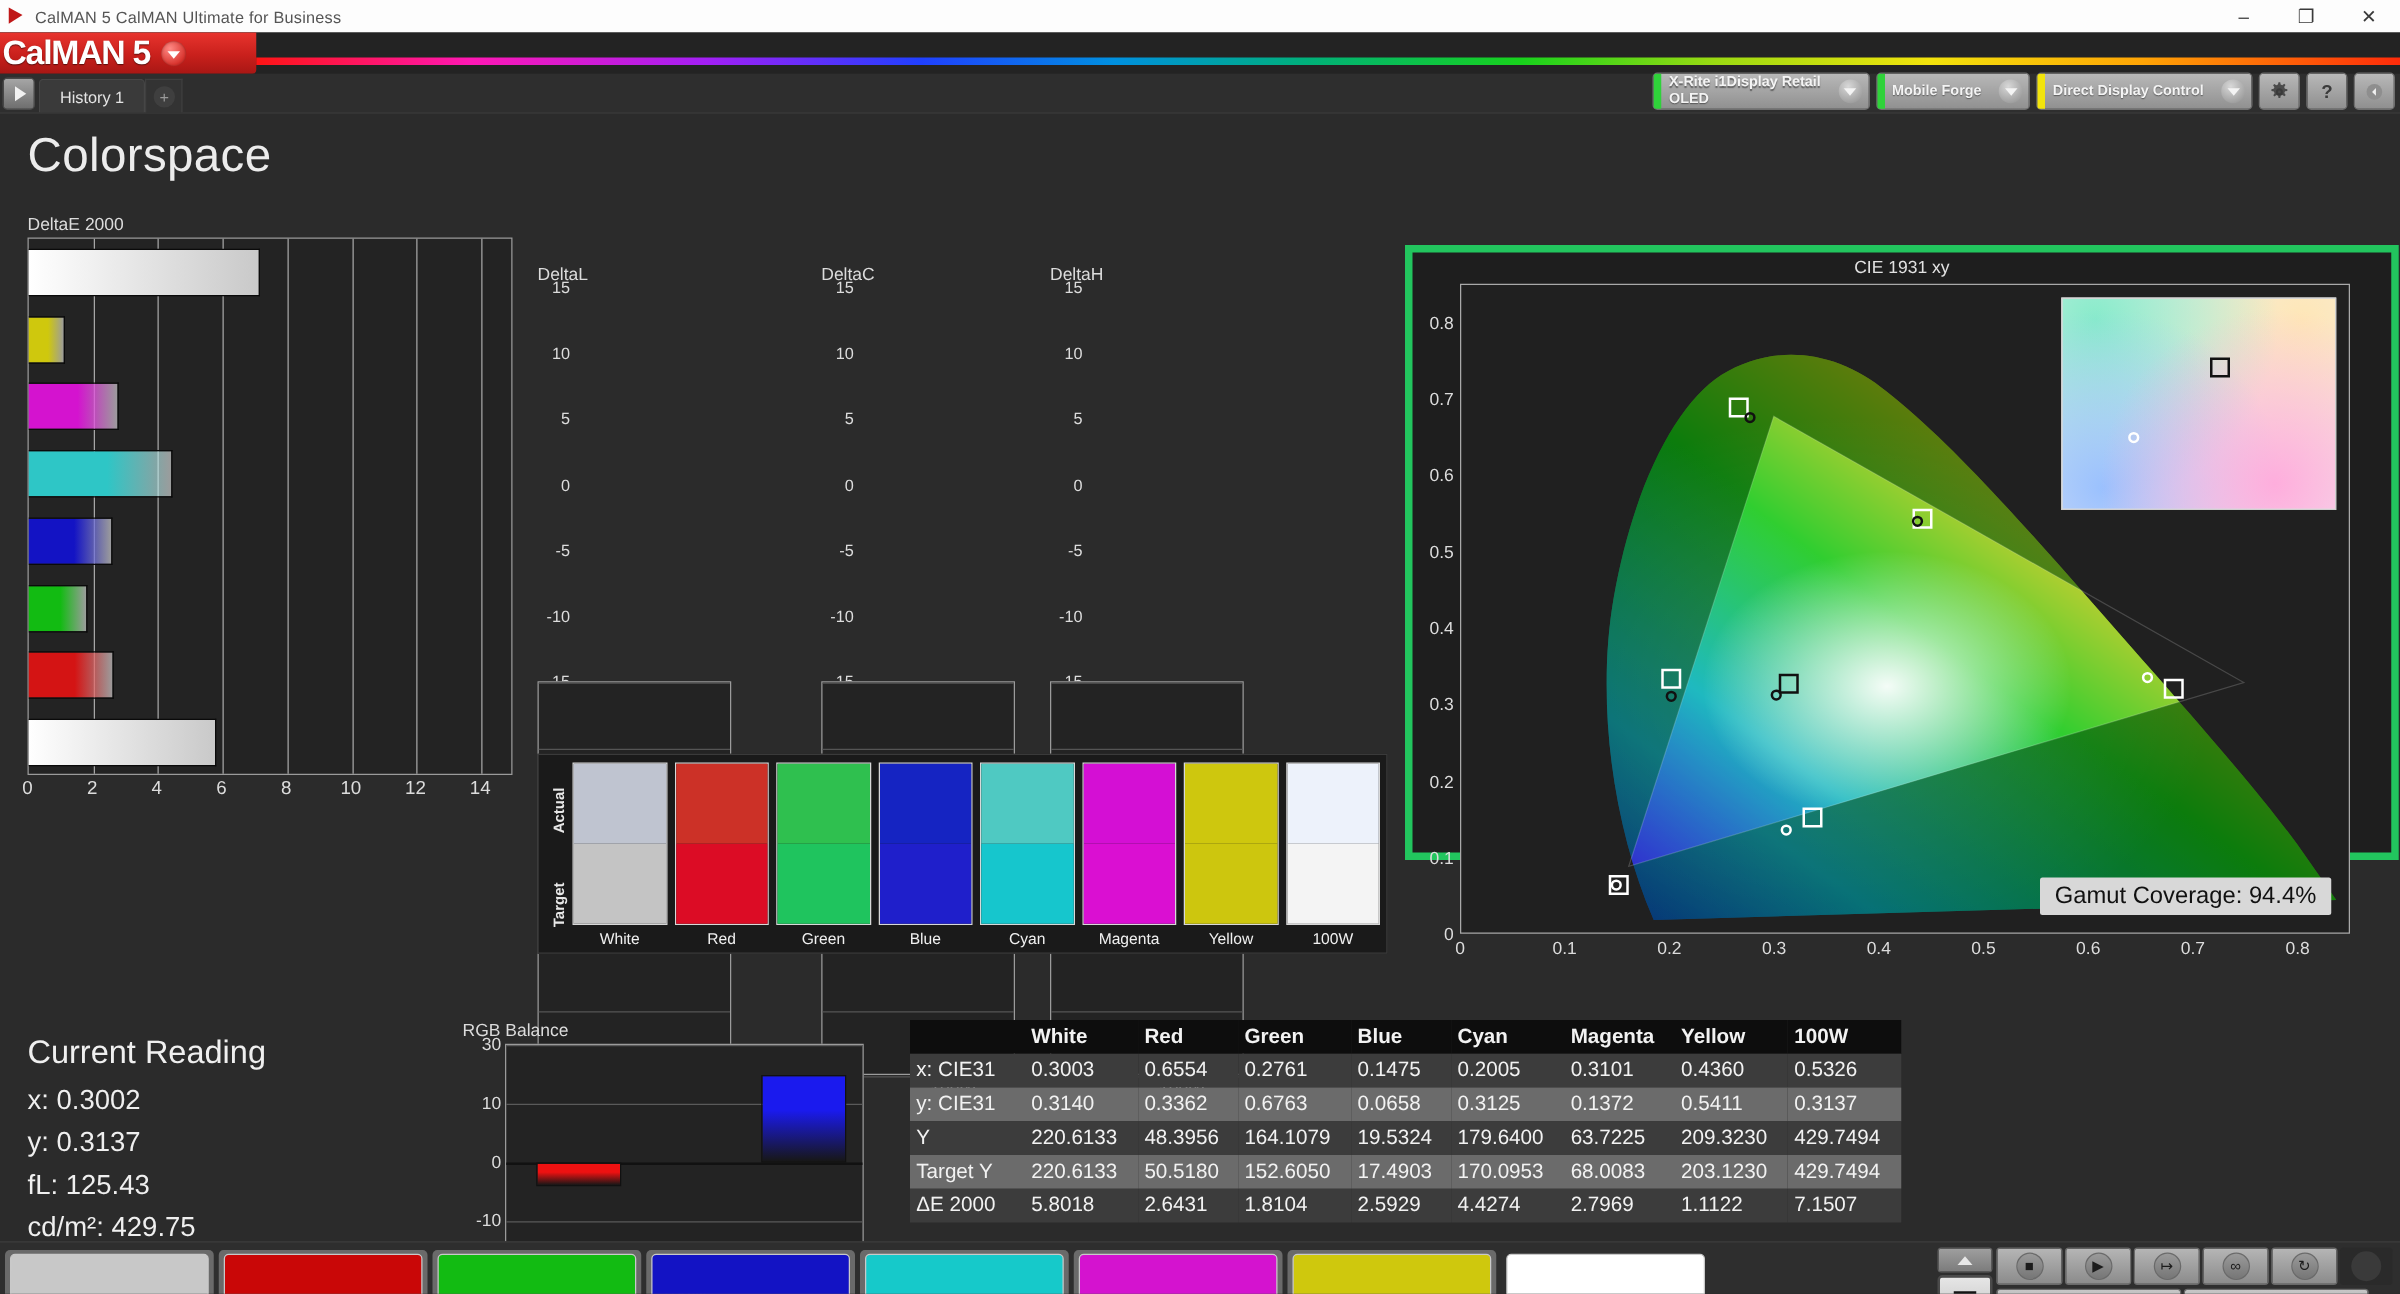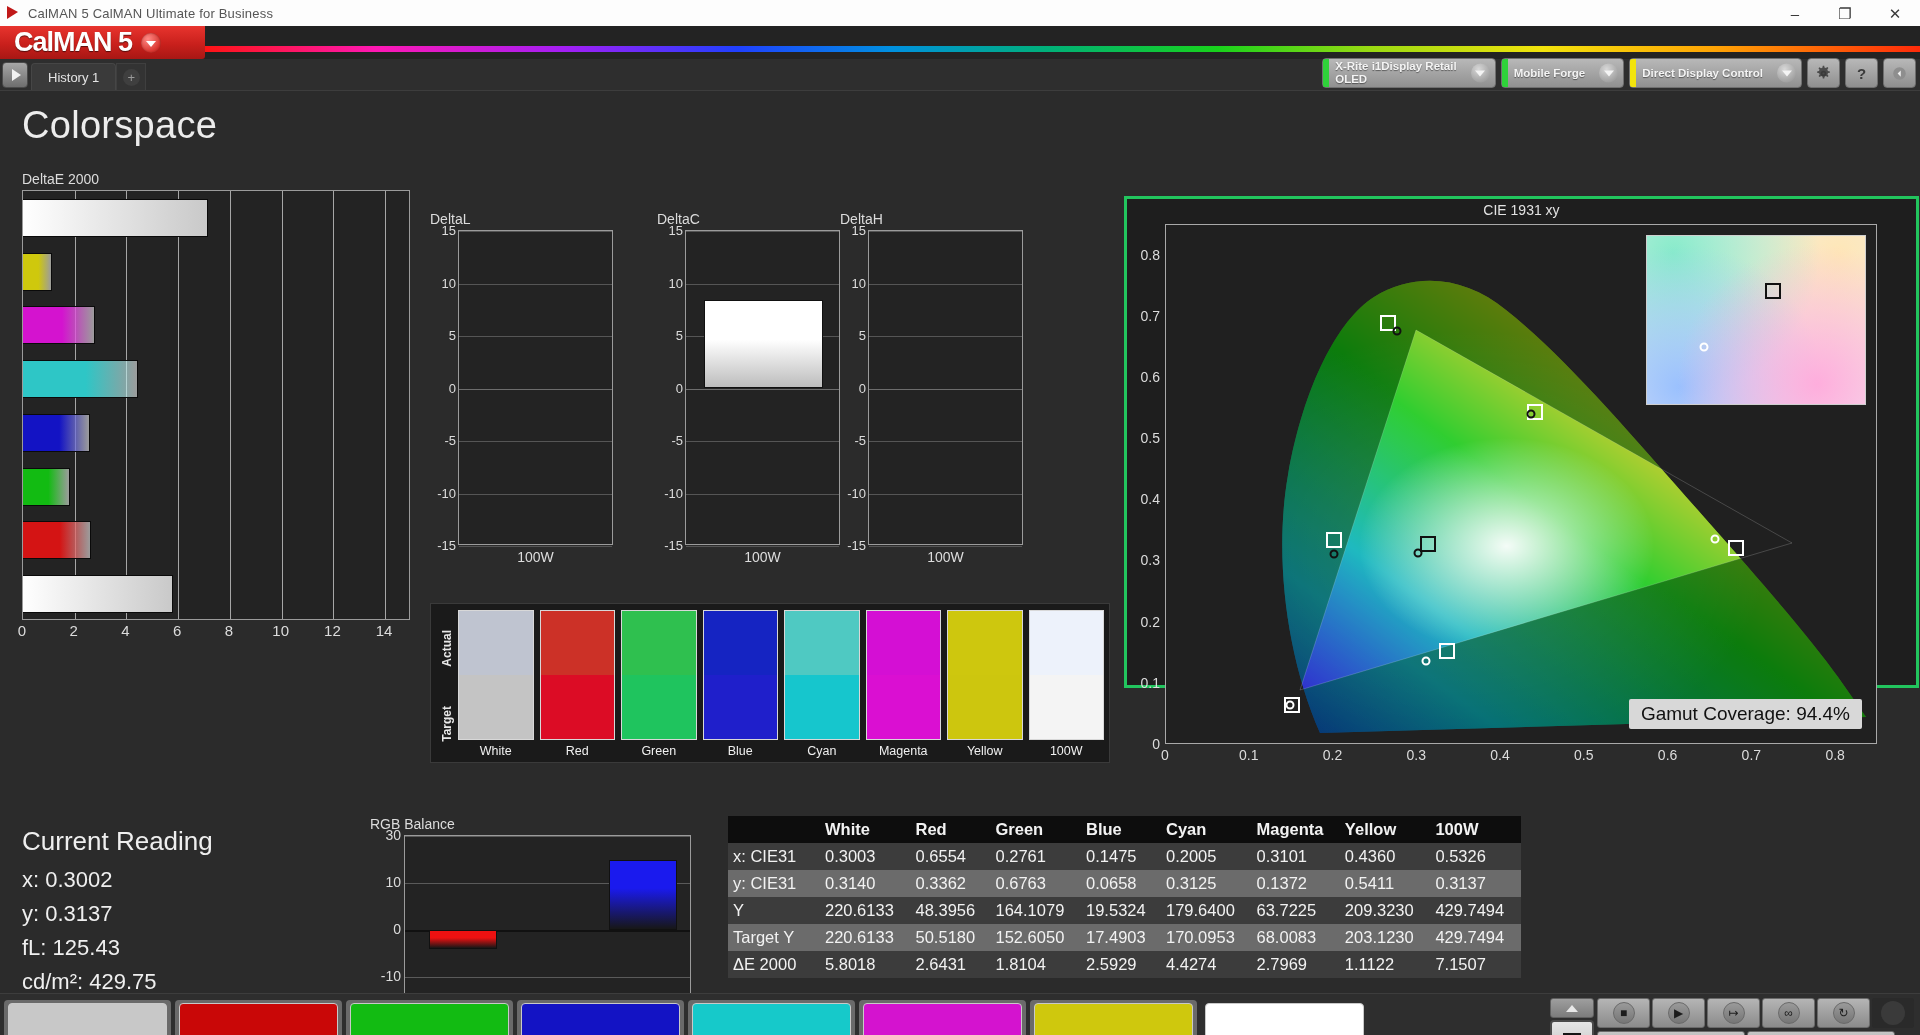--- a/index.html
+++ b/index.html
@@ -36,21 +36,21 @@
   }
 
   
   .brandrow {
     height: 33px; background: #232323; position: relative;
     display: flex; align-items: flex-start;
   }
   .brand {
     width: 205px; height: 33px;
     background: linear-gradient(180deg,#e8342e 0%, #c9201c 55%, #a81714 100%);
-    display: flex; align-items: center; padding-left: 14px;
+    display: flex; align-items: center; padding-left: 2px;
     border-bottom-right-radius: 3px;
   }
   .brand-text {
     font-size: 27px; font-weight: bold; color: #fff;
     letter-spacing: -1px;
     text-shadow: 0 1px 1px rgba(0,0,0,.55);
     font-family: "Liberation Sans", sans-serif;
   }
   .brand-caret {
     margin-left: 9px; width: 20px; height: 20px; border-radius: 50%;
@@ -171,21 +171,21 @@
   #deltae .xaxis {
     position: relative; height: 22px; width: 388px; margin-top: 2px;
   }
   #deltae .xaxis span {
     position: absolute; transform: translateX(-50%);
     color: #dcdcdc; font-size: 15px; top: 0;
   }
 
   
   .dlch { position: absolute; top: 120px; }
-  .dlch .inner { display: flex; }
+  .dlch .inner { display: flex; flex-direction: column; }
   .dlch .yaxis {
     width: 28px; height: 315px; position: relative;
   }
   .dlch .yaxis span {
     position: absolute; right: 2px; transform: translateY(-50%);
     color: #dcdcdc; font-size: 13px;
   }
   .dlch .chartarea {
     position: relative; width: 155px; height: 315px;
     background: #232323; border: 1px solid #9b9b9b;
@@ -222,21 +222,21 @@
   #swatches .sw .half { flex: 1; }
   #swatches .swlabel {
     text-align: center; color: #f0f0f0; font-size: 12.5px;
     height: 22px; line-height: 22px;
   }
 
   
   #cie {
     position: absolute; left: 1124px; top: 105px;
     width: 795px; height: 492px;
-    background: #1e1e1e; border: 3px solid #22c55e;
+    background: #1e1e1e; border: 6px solid #22c55e;
   }
   #cie .ct { text-align: center; color: #e2e2e2; font-size: 14px; padding-top: 3px; }
   #cie .cieplot {
     position: absolute; left: 38px; top: 25px;
     width: 712px; height: 520px;
     background: #202020; border: 1px solid #a9a9a9;
     overflow: hidden;
   }
   #cie .yticks { position: absolute; left: 0; top: 25px; width: 36px; height: 520px; }
   #cie .yticks span {

